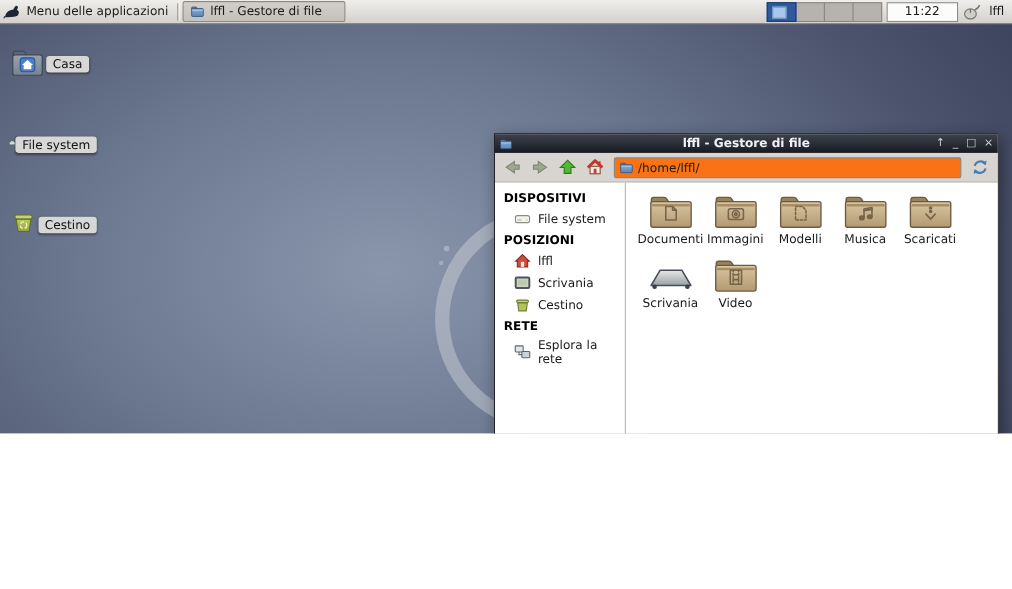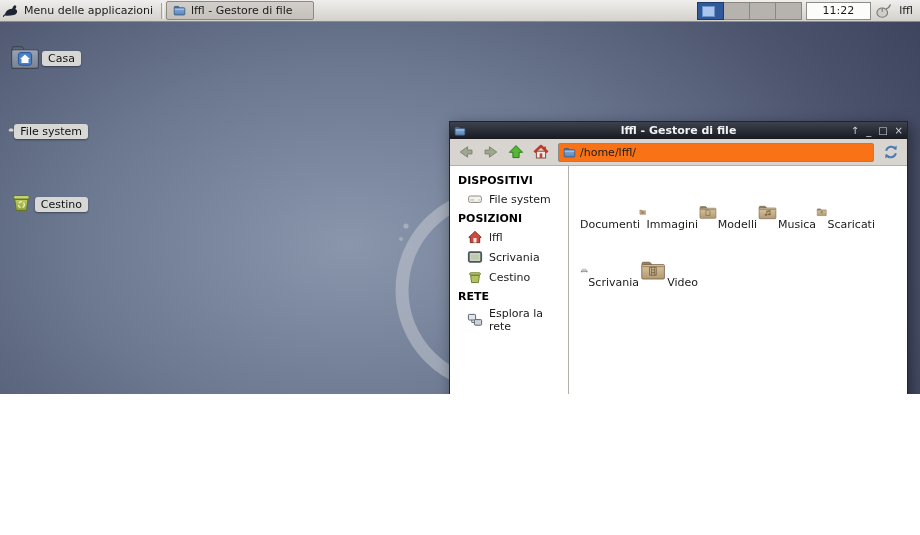--- a/index.html
+++ b/index.html
@@ -59,21 +59,21 @@
   .path-entry { flex:1; height:19px; margin:0 4px; background:#f97316; border:1px solid #898984; border-radius:2px;
     display:flex; align-items:center; gap:4px; padding:0 4px; }
   .path-entry svg { width:13px; height:13px; flex:none; }
   .content { flex:1; display:flex; min-height:0; }
   .sidebar { width:119px; flex:none; background:#ffffff; border-right:1px solid #b3b0aa; padding-top:5px; overflow:hidden; }
   .side-header { font-weight:bold; padding:3px 8px 2px; color:#000; }
   .side-item { display:flex; align-items:center; gap:6px; padding:2px 4px 2px 17px; }
   .side-item svg { width:16px; height:16px; flex:none; }
   .main { flex:1; background:#ffffff; padding:7px 0 0 11px; overflow:hidden; }
   .fgrid { display:flex; flex-wrap:wrap; width:300px; }
-  .fcell { width:59px; height:58px; display:flex; align-items:flex-end; }
+  .fcell { width:59px; height:58px; display:flex; flex-direction:column; align-items:center; }
   .fcell svg { width:46px; height:38px; }
   .flabel { margin-top:0px; white-space:nowrap; }
   .em { stroke:#77644a; stroke-width:1.5; fill:none; stroke-linecap:round; stroke-linejoin:round; }
   .statusbar { height:17px; flex:none; background:#d8d5d0; border-top:1px solid #b3b0aa;
     display:flex; align-items:center; padding:0 6px; position:relative; }
   .grip { position:absolute; right:1px; bottom:1px; }
 
   
   .dock { position:absolute; left:350px; top:500px; width:220px; height:35px; z-index:6;
     background:linear-gradient(#dcdad6,#c7c4bf); border:1px solid #98948c; border-bottom:none;

